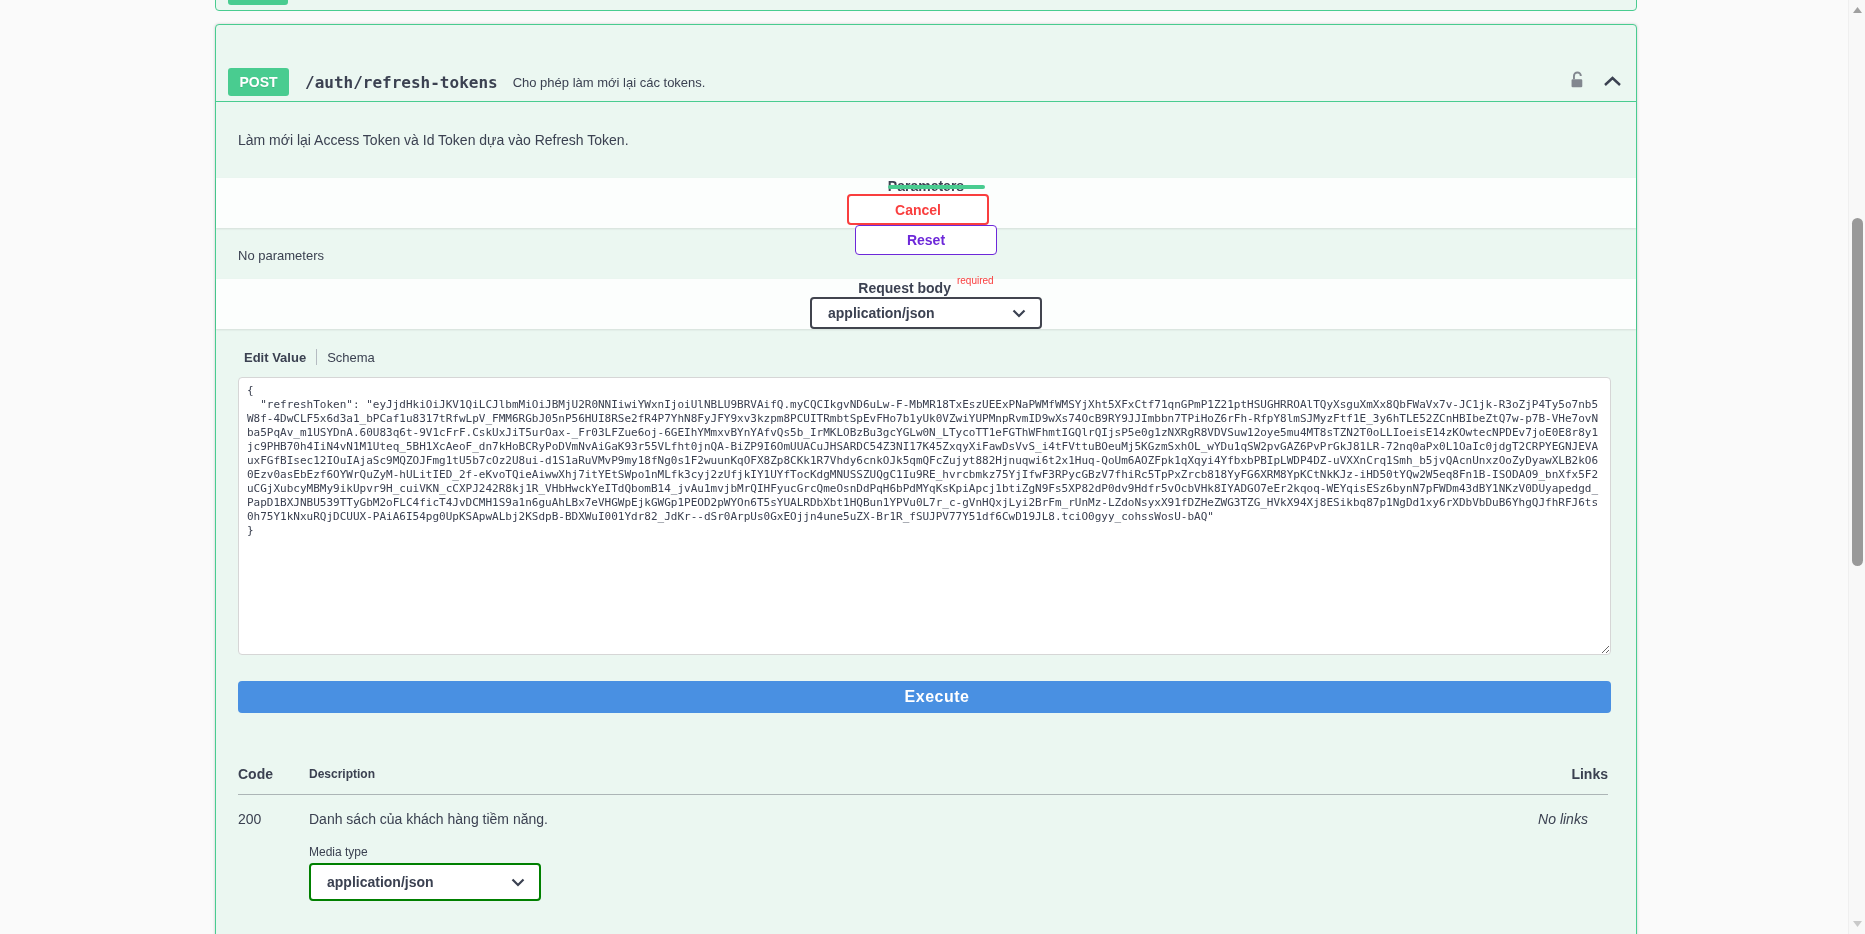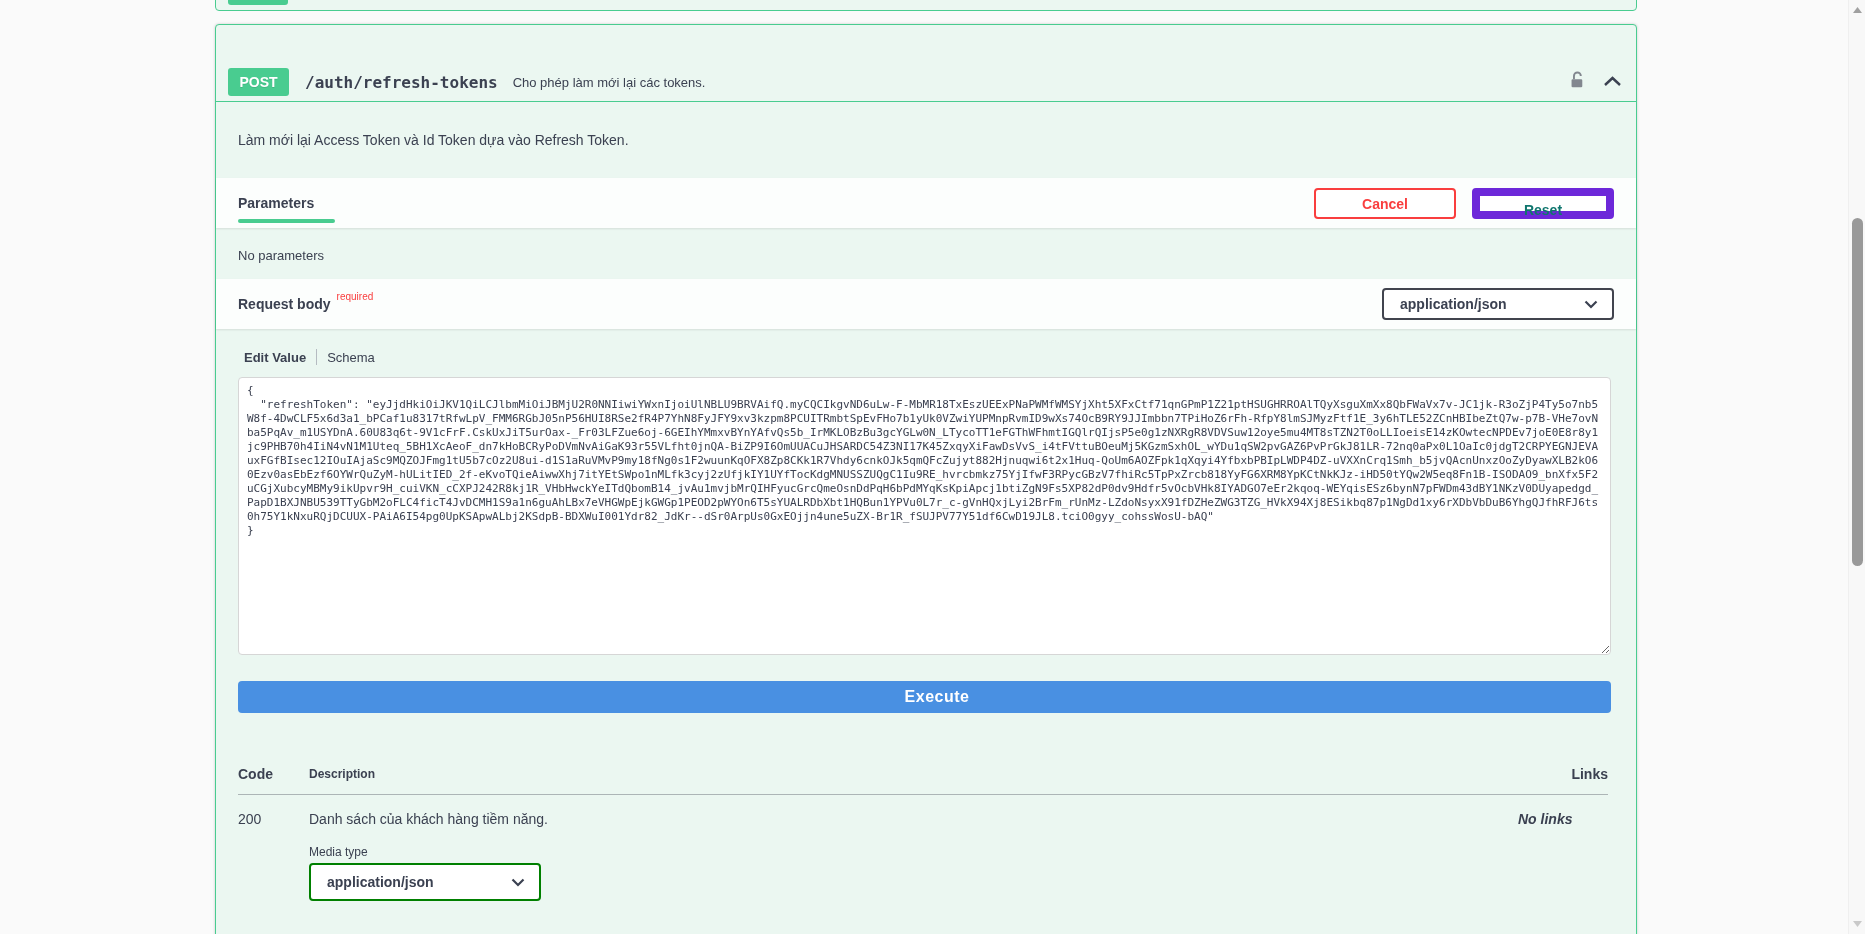--- a/index.html
+++ b/index.html
@@ -57,37 +57,37 @@
   .summary-icons { display:flex; align-items:center; gap:14px; }
   .auth-btn, .collapse-btn { background:none; border:none; cursor:pointer; display:flex; align-items:center; padding:2px; }
 
   .opblock-description-wrapper { padding:30px 25px 30px 22px; font-size:14px; }
 
   
   .section-header {
     background:rgba(255,255,255,.85);
     box-shadow:0 1px 2px rgba(0,0,0,.1);
     display:flex; align-items:center;
-    padding:0 22px; height:50px; position:relative;
+    padding:0 22px; height:50px; position:relative;flex-direction:column;
   }
   .tab-title { font-size:14px; font-weight:bold; color:#3b4151; position:relative; height:50px; display:flex; align-items:center; }
   .tab-title.underlined::after {
     content:""; position:absolute; left:0; bottom:5px; width:97px; height:4px;
     background:#49cc90; border-radius:2px;
   }
   .header-spacer { flex:1 1 auto; }
   .btn {
     font-family:"Liberation Sans", sans-serif;
     font-size:14px; font-weight:bold;
     background:transparent; border-radius:4px;
     padding:6px 8px; width:142px; height:31px;
     cursor:pointer; text-align:center;
   }
   .btn-cancel { border:2px solid #f93e3e; color:#f93e3e; margin-right:16px; background:#fff; }
-  .btn-reset { border:8px solid #6d28d9; color:#0f766e; background:#fff; }
+  .btn-reset { border:1px solid #6d28d9; color:#6d28d9; background:#fff; }
 
   .no-params { padding:20px 22px 16px 22px; font-size:13px; }
 
   .rb-title { font-size:14px; font-weight:bold; }
   .required-badge { font-size:10px; color:#f93e3e; vertical-align:top; position:relative; top:-4px; margin-left:6px; }
   .select-box {
     display:flex; align-items:center; justify-content:space-between;
     background:#fff; border:2px solid #41444e; border-radius:4px;
     height:32px; width:232px; padding:0 14px 0 16px;
     font-size:14px; font-weight:bold; color:#3b4151; cursor:pointer;
@@ -121,21 +121,21 @@
 
   
   .responses-title { font-size:14px; font-weight:bold; }
   .responses-inner { padding:30px 28px 10px 22px; }
   .responses-table { width:100%; border-collapse:collapse; }
   .responses-table th { text-align:left; padding-bottom:12px; border-bottom:1px solid rgba(59,65,81,.2); color:#3b4151; }
   .th-code { font-size:14px; width:71px; }
   .th-desc { font-size:12px; }
   .th-links { font-size:14px; text-align:right !important; width:90px; }
   .responses-table td { vertical-align:top; padding-top:16px; font-size:14px; }
-  .td-links { text-align:left; font-style:italic;font-weight:bold; }
+  .td-links { text-align:center; font-style:italic; }
   .media-type-block { margin-top:18px; }
   .media-type-label { font-size:12px; color:#3b4151; margin-bottom:4px; }
   .select-box.green { border:2px solid #008000; height:38px; }
 
   
   .scrollbar { position:absolute; right:0; top:0; width:17px; height:934px; background:#f8f8f8; border-left:1px solid #efefef; }
   .scroll-arrow { position:absolute; left:0; width:17px; height:16px; display:flex; align-items:center; justify-content:center; cursor:pointer; }
   .scroll-arrow.up { top:2px; }
   .scroll-arrow.down { bottom:2px; }
   .scroll-thumb {

